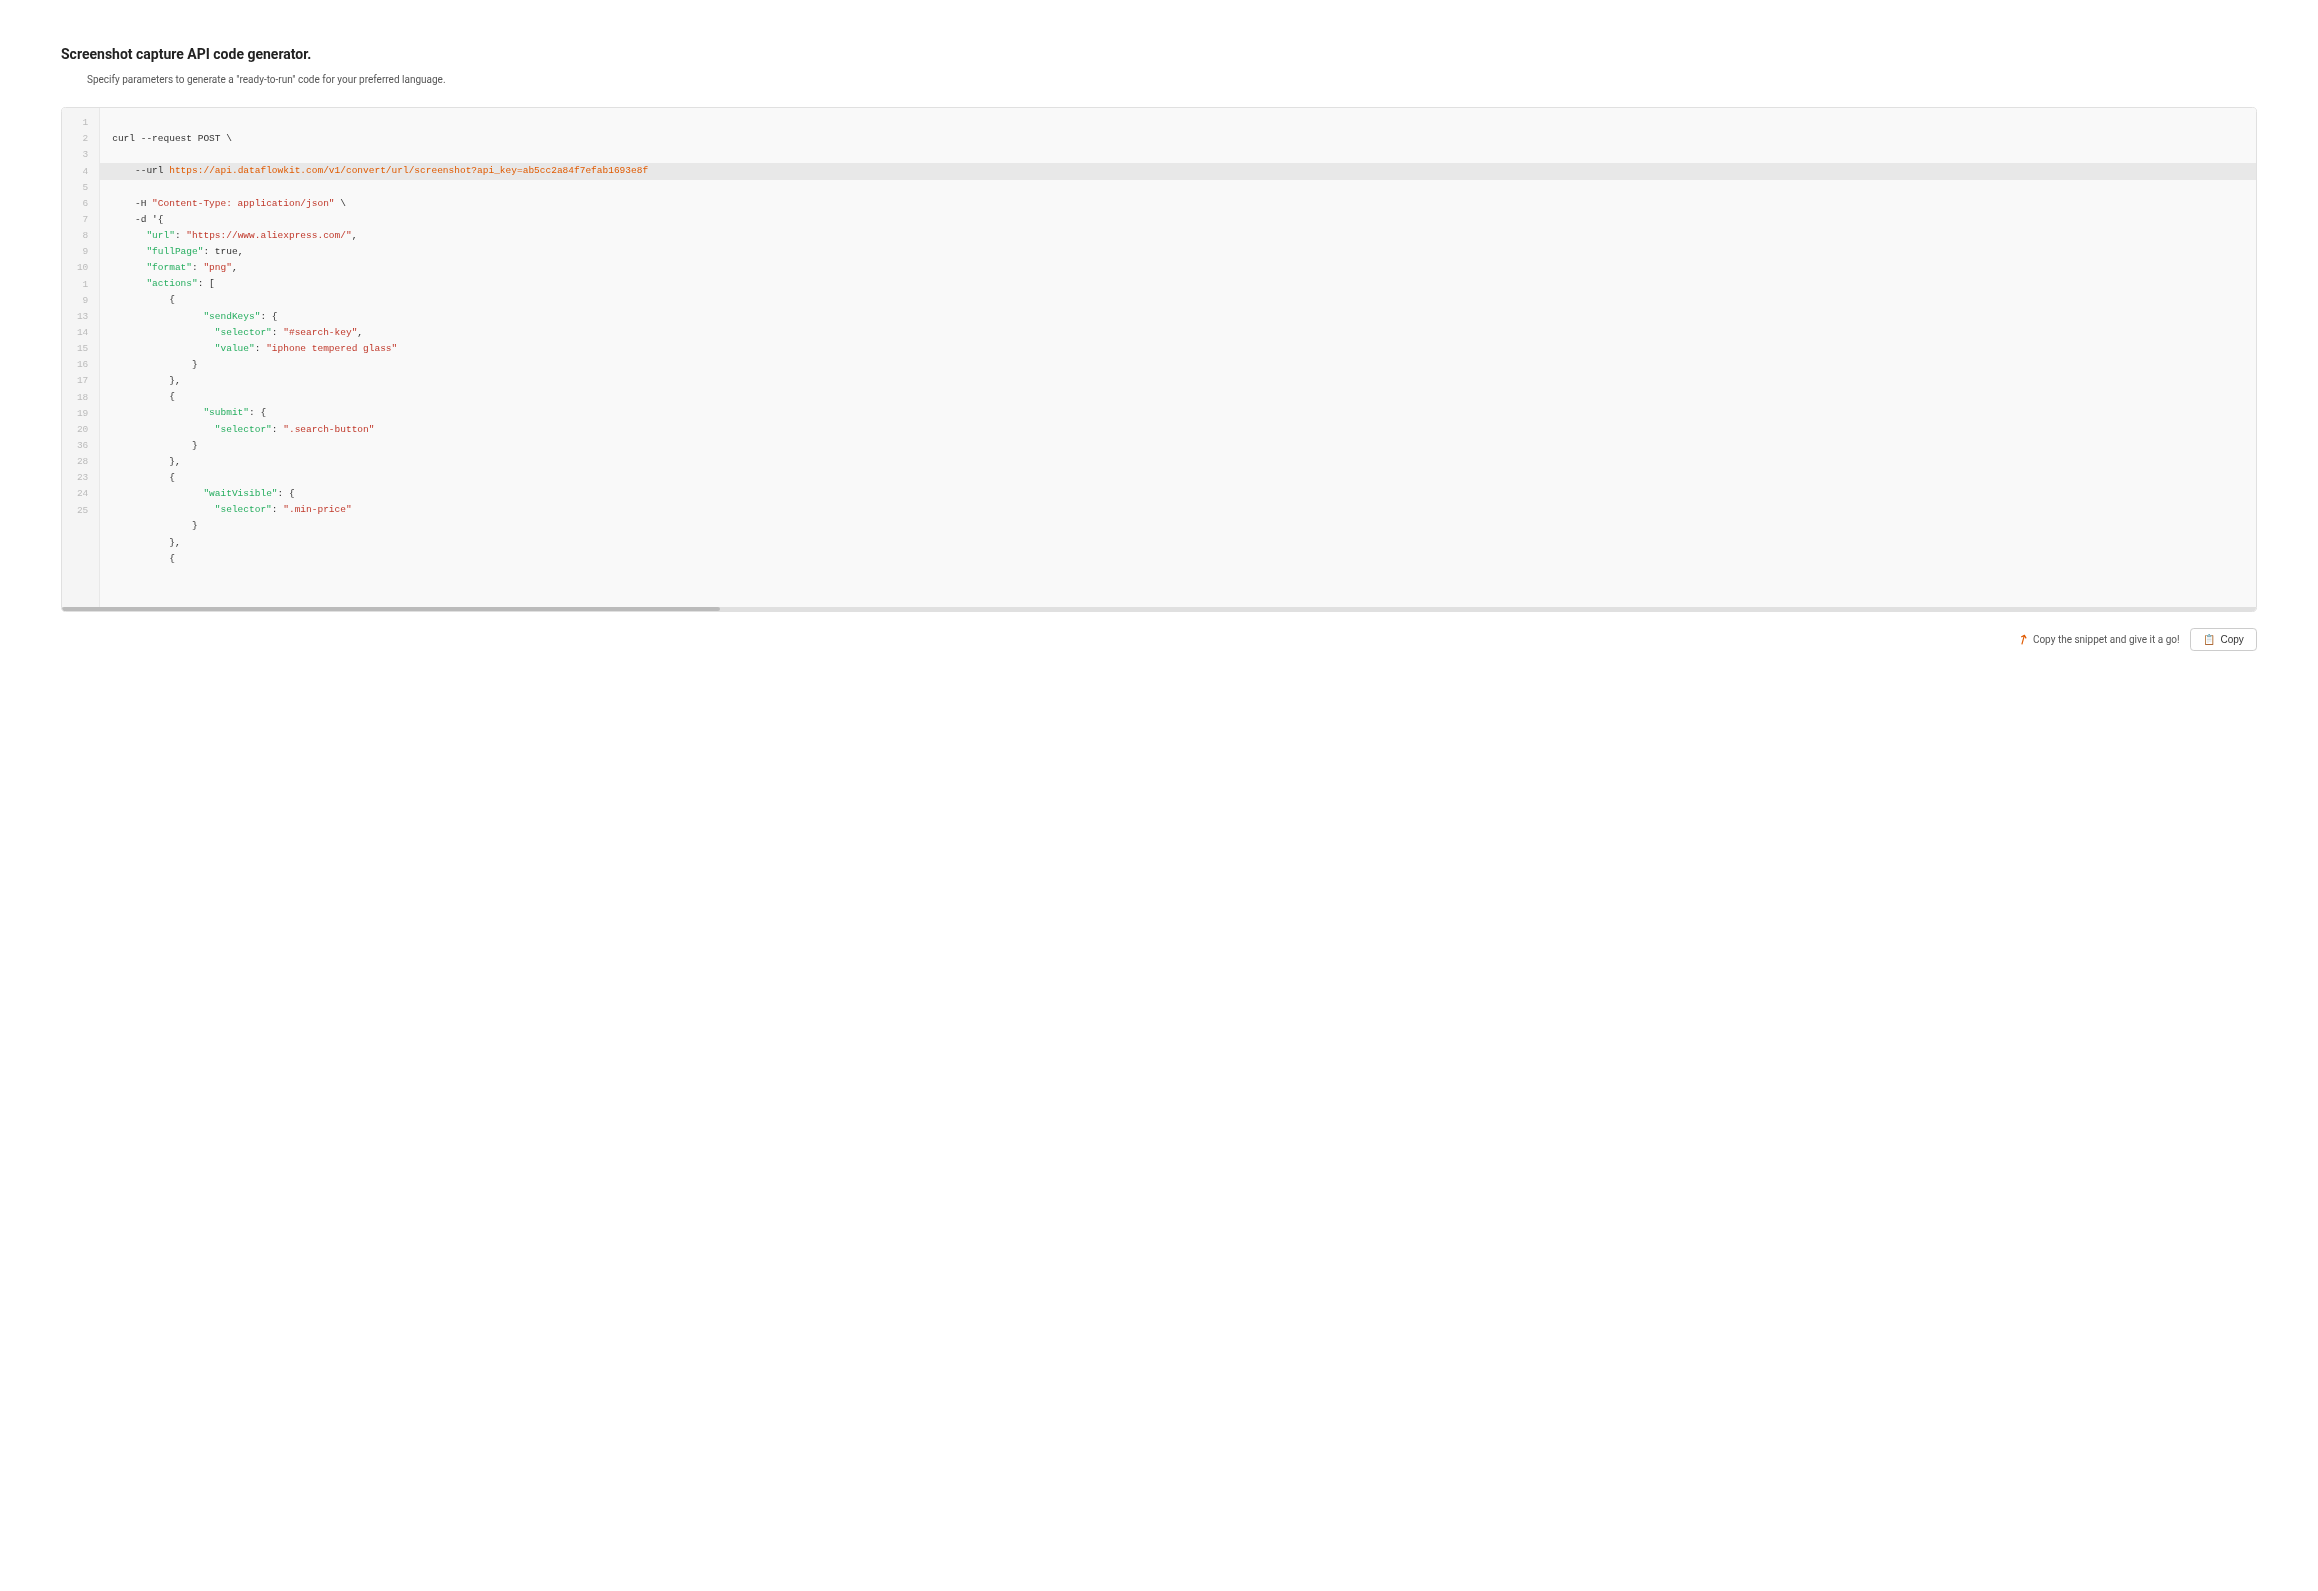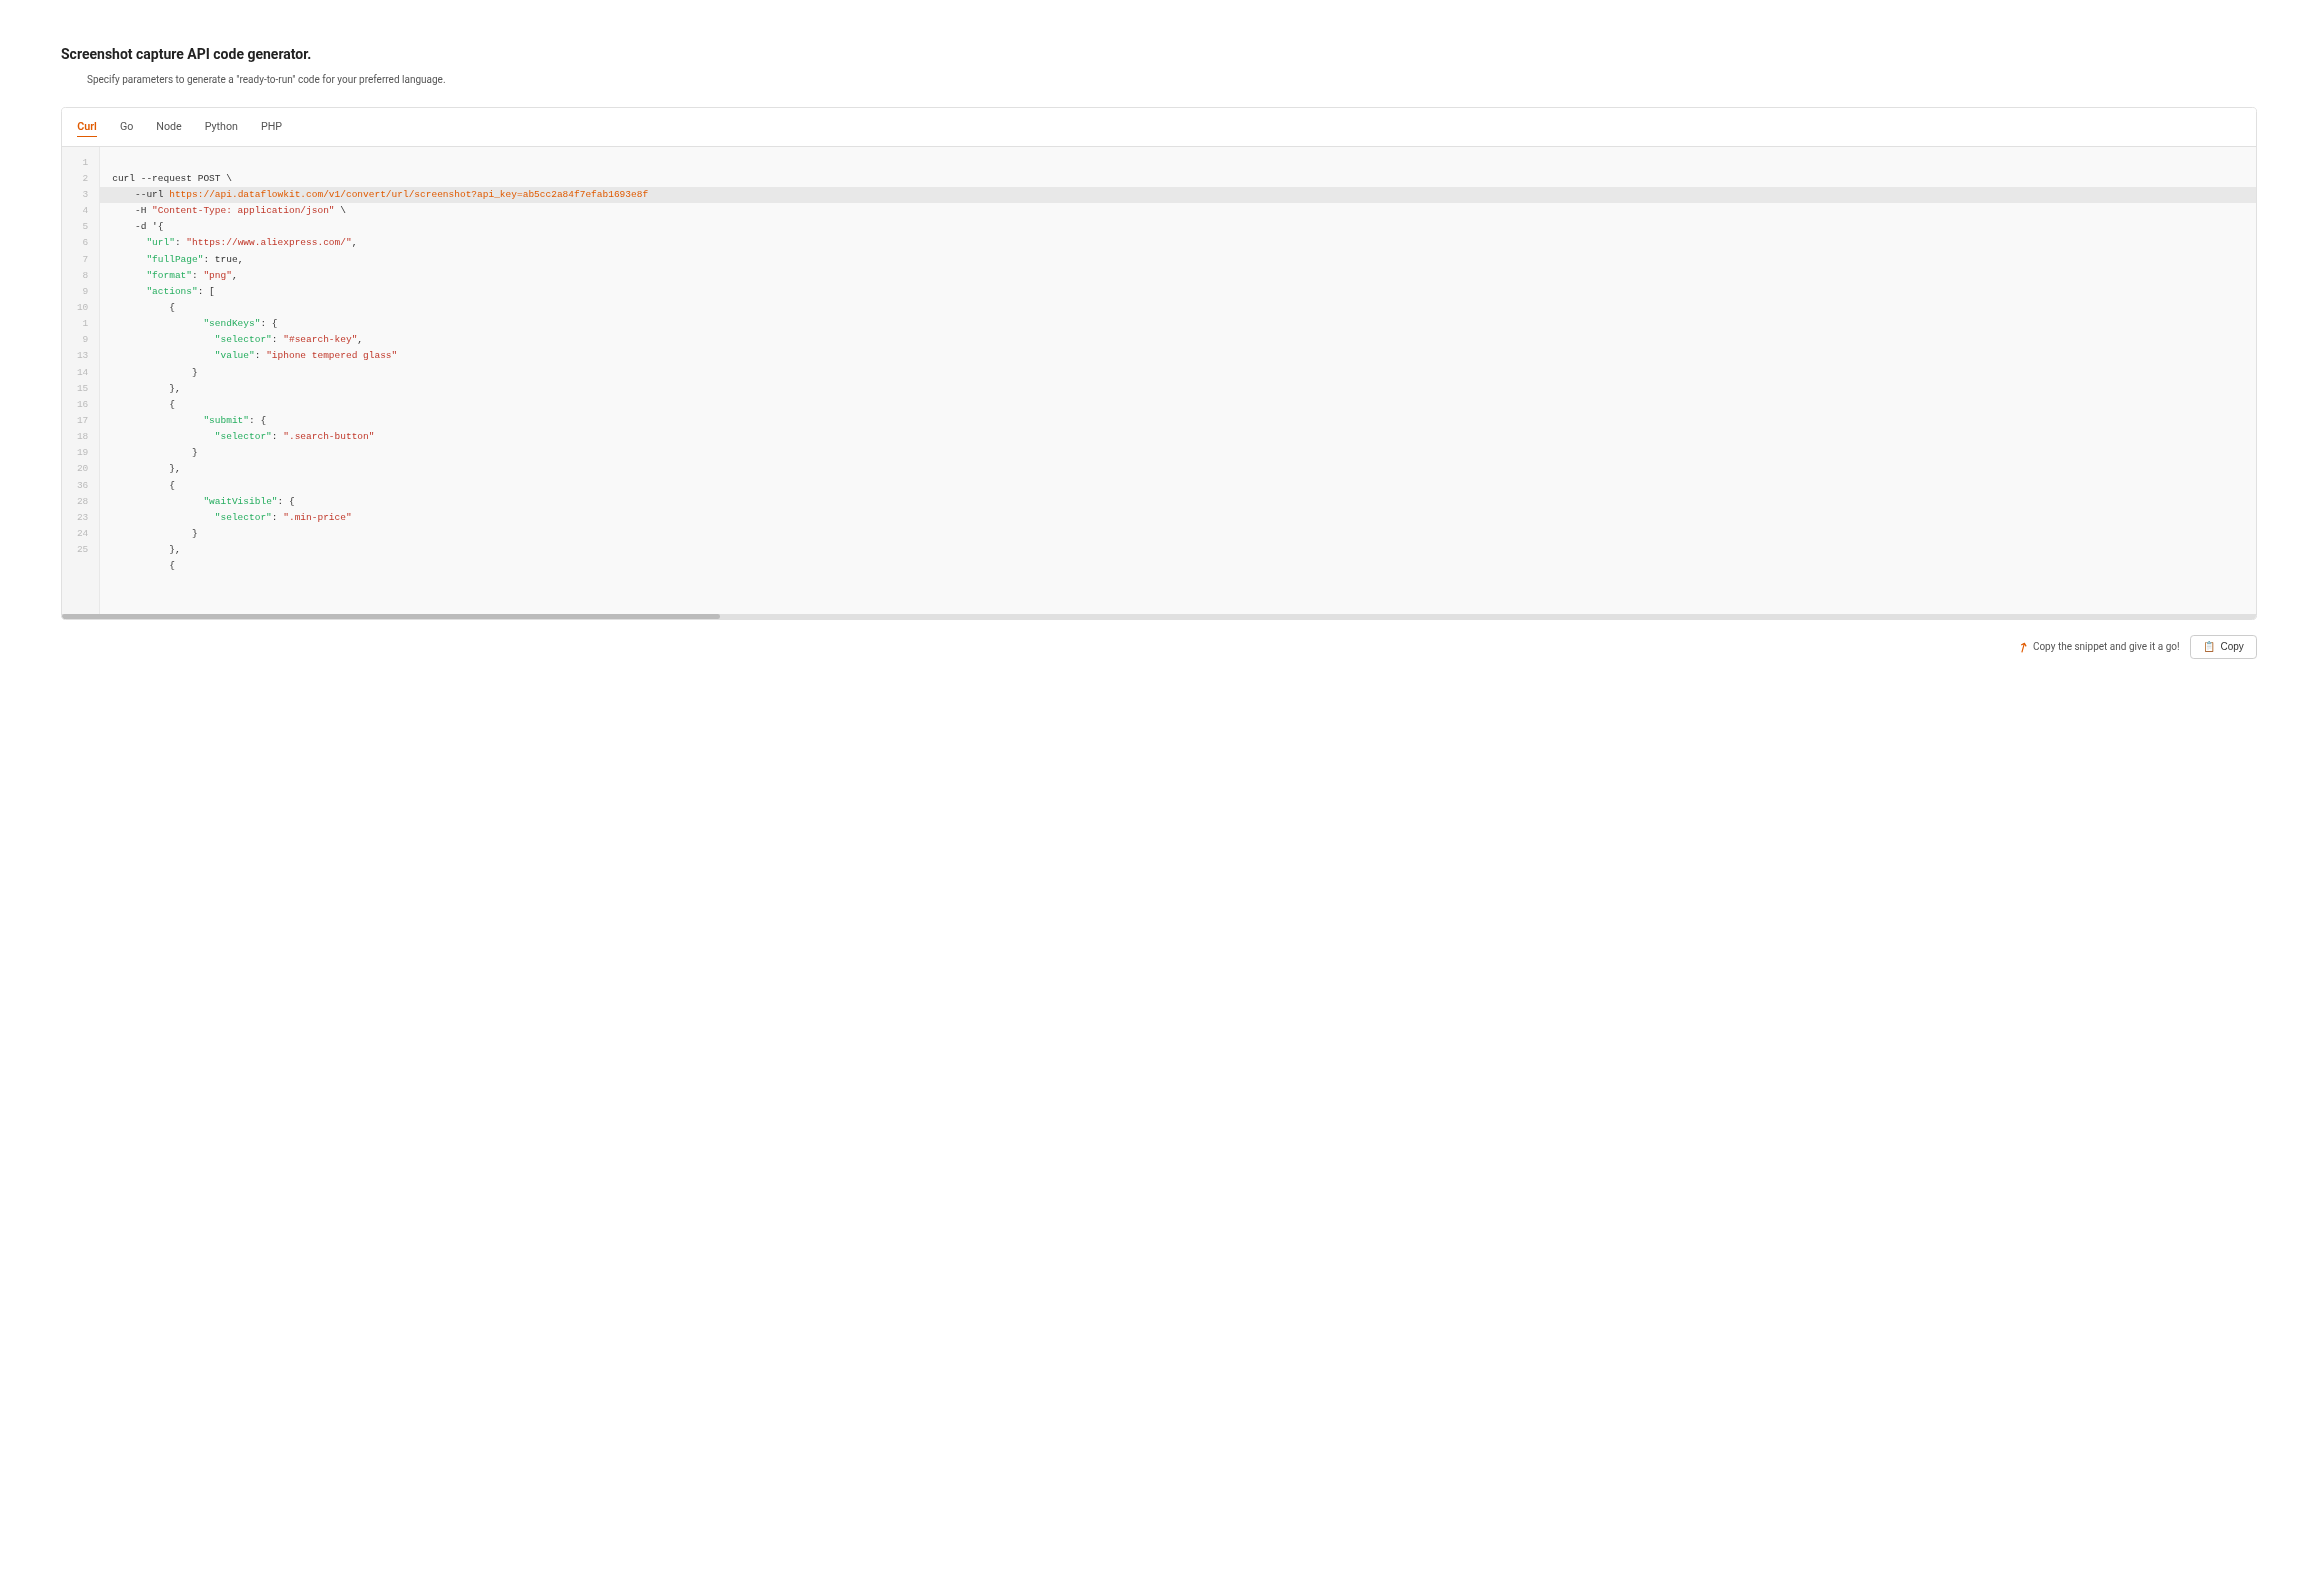--- a/index.html
+++ b/index.html
@@ -95,21 +95,21 @@
     }
     .c-url { color: #e05a00; }
     .c-string { color: #c0392b; }
     .c-key { color: #27ae60; }
     .c-plain { color: #333; }
 
     
     .line-highlight {
       background: #e8e8e8;
       display: block;
-      margin: 0 -12.2px;
+      margin: 16px -12.2px;
       padding: 0 12.2px;
     }
 
     .scrollbar-area {
       position: relative;
       height: 4.6px;
       background: #e0e0e0;
       margin: 0;
     }
 
@@ -164,27 +164,20 @@
     }
   </style>
 </head>
 <body>
 
 <h1 class="page-title">Screenshot capture API code generator.</h1>
 <p class="subtitle">Specify parameters to generate a "ready-to-run" code for your preferred language.</p>
 
 <div class="code-generator">
 
-  <div class="tabs">
-    <div class="tab active">Curl</div>
-    <div class="tab">Go</div>
-    <div class="tab">Node</div>
-    <div class="tab">Python</div>
-    <div class="tab">PHP</div>
-  </div>
 
   <div class="code-area">
 
     <div class="line-numbers">
       <div>1</div>
       <div>2</div>
       <div>3</div>
       <div>4</div>
       <div>5</div>
       <div>6</div>

